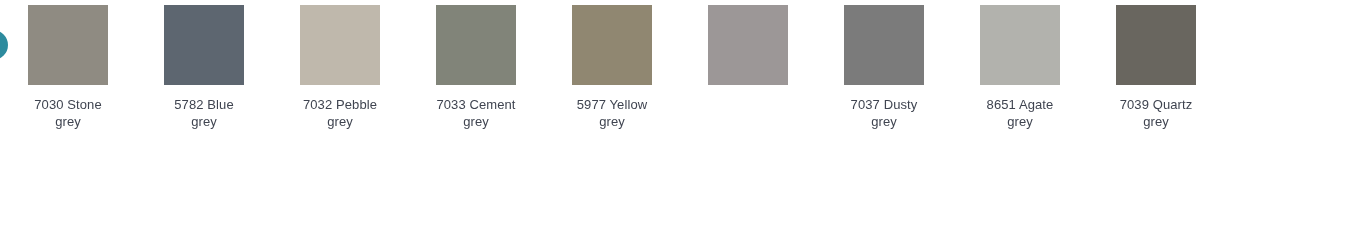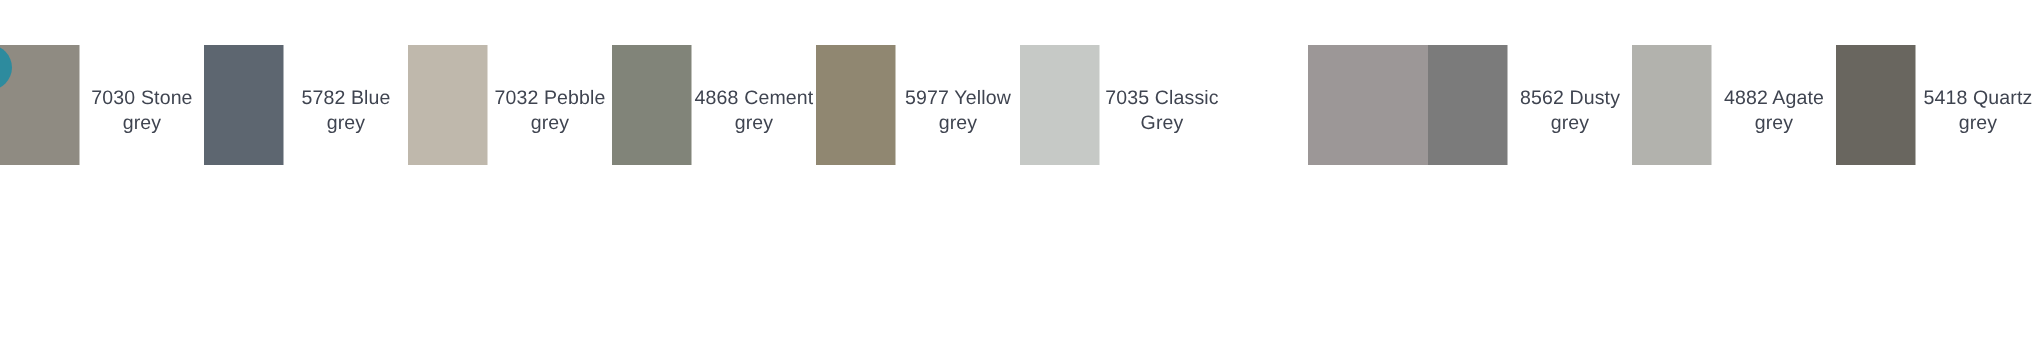--- a/index.html
+++ b/index.html
@@ -63,25 +63,24 @@
     flex-direction: row;
     align-items: flex-start;
     justify-content: flex-start;
   }
 
   .swatch-cell {
     width: 136px;
     height: 135px;
     flex: 0 0 136px;
     display: flex;
-    flex-direction: row;
+    flex-direction: column;
     align-items: center;
     cursor: pointer;
     box-sizing: border-box;
-    justify-content: flex-end;
   }
 
   .swatch-chip {
     width: 80px;
     height: 80px;
     margin-top: 5px;
     display: block;
     box-sizing: border-box;
   }
 
@@ -121,52 +120,47 @@
     </div>
 
     <div class="swatch-cell">
       <span class="swatch-chip" style="background: rgb(191, 184, 172);"></span>
       <div class="swatch-caption">7032 Pebble
 grey</div>
     </div>
 
     <div class="swatch-cell">
       <span class="swatch-chip" style="background: rgb(129, 132, 121);"></span>
-      <div class="swatch-caption">4868 Cement
+      <div class="swatch-caption">7033 Cement
 grey</div>
     </div>
 
     <div class="swatch-cell">
       <span class="swatch-chip" style="background: rgb(144, 135, 113);"></span>
       <div class="swatch-caption">5977 Yellow
 grey</div>
     </div>
 
-    <div class="swatch-cell">
-      <span class="swatch-chip" style="background: rgb(198, 201, 198);"></span>
-      <div class="swatch-caption">7035 Classic
-Grey</div>
-    </div>
 
     <div class="swatch-cell">
       <span class="swatch-chip" style="background: rgb(156, 151, 151);"></span>
     </div>
 
     <div class="swatch-cell">
       <span class="swatch-chip" style="background: rgb(123, 123, 123);"></span>
-      <div class="swatch-caption">8562 Dusty
+      <div class="swatch-caption">7037 Dusty
 grey</div>
     </div>
 
     <div class="swatch-cell">
       <span class="swatch-chip" style="background: rgb(178, 178, 173);"></span>
-      <div class="swatch-caption">4882 Agate
+      <div class="swatch-caption">8651 Agate
 grey</div>
     </div>
 
     <div class="swatch-cell">
       <span class="swatch-chip" style="background: rgb(105, 102, 95);"></span>
-      <div class="swatch-caption">5418 Quartz
+      <div class="swatch-caption">7039 Quartz
 grey</div>
     </div>
 
   </div>
 </div>
 
 </body></html>

